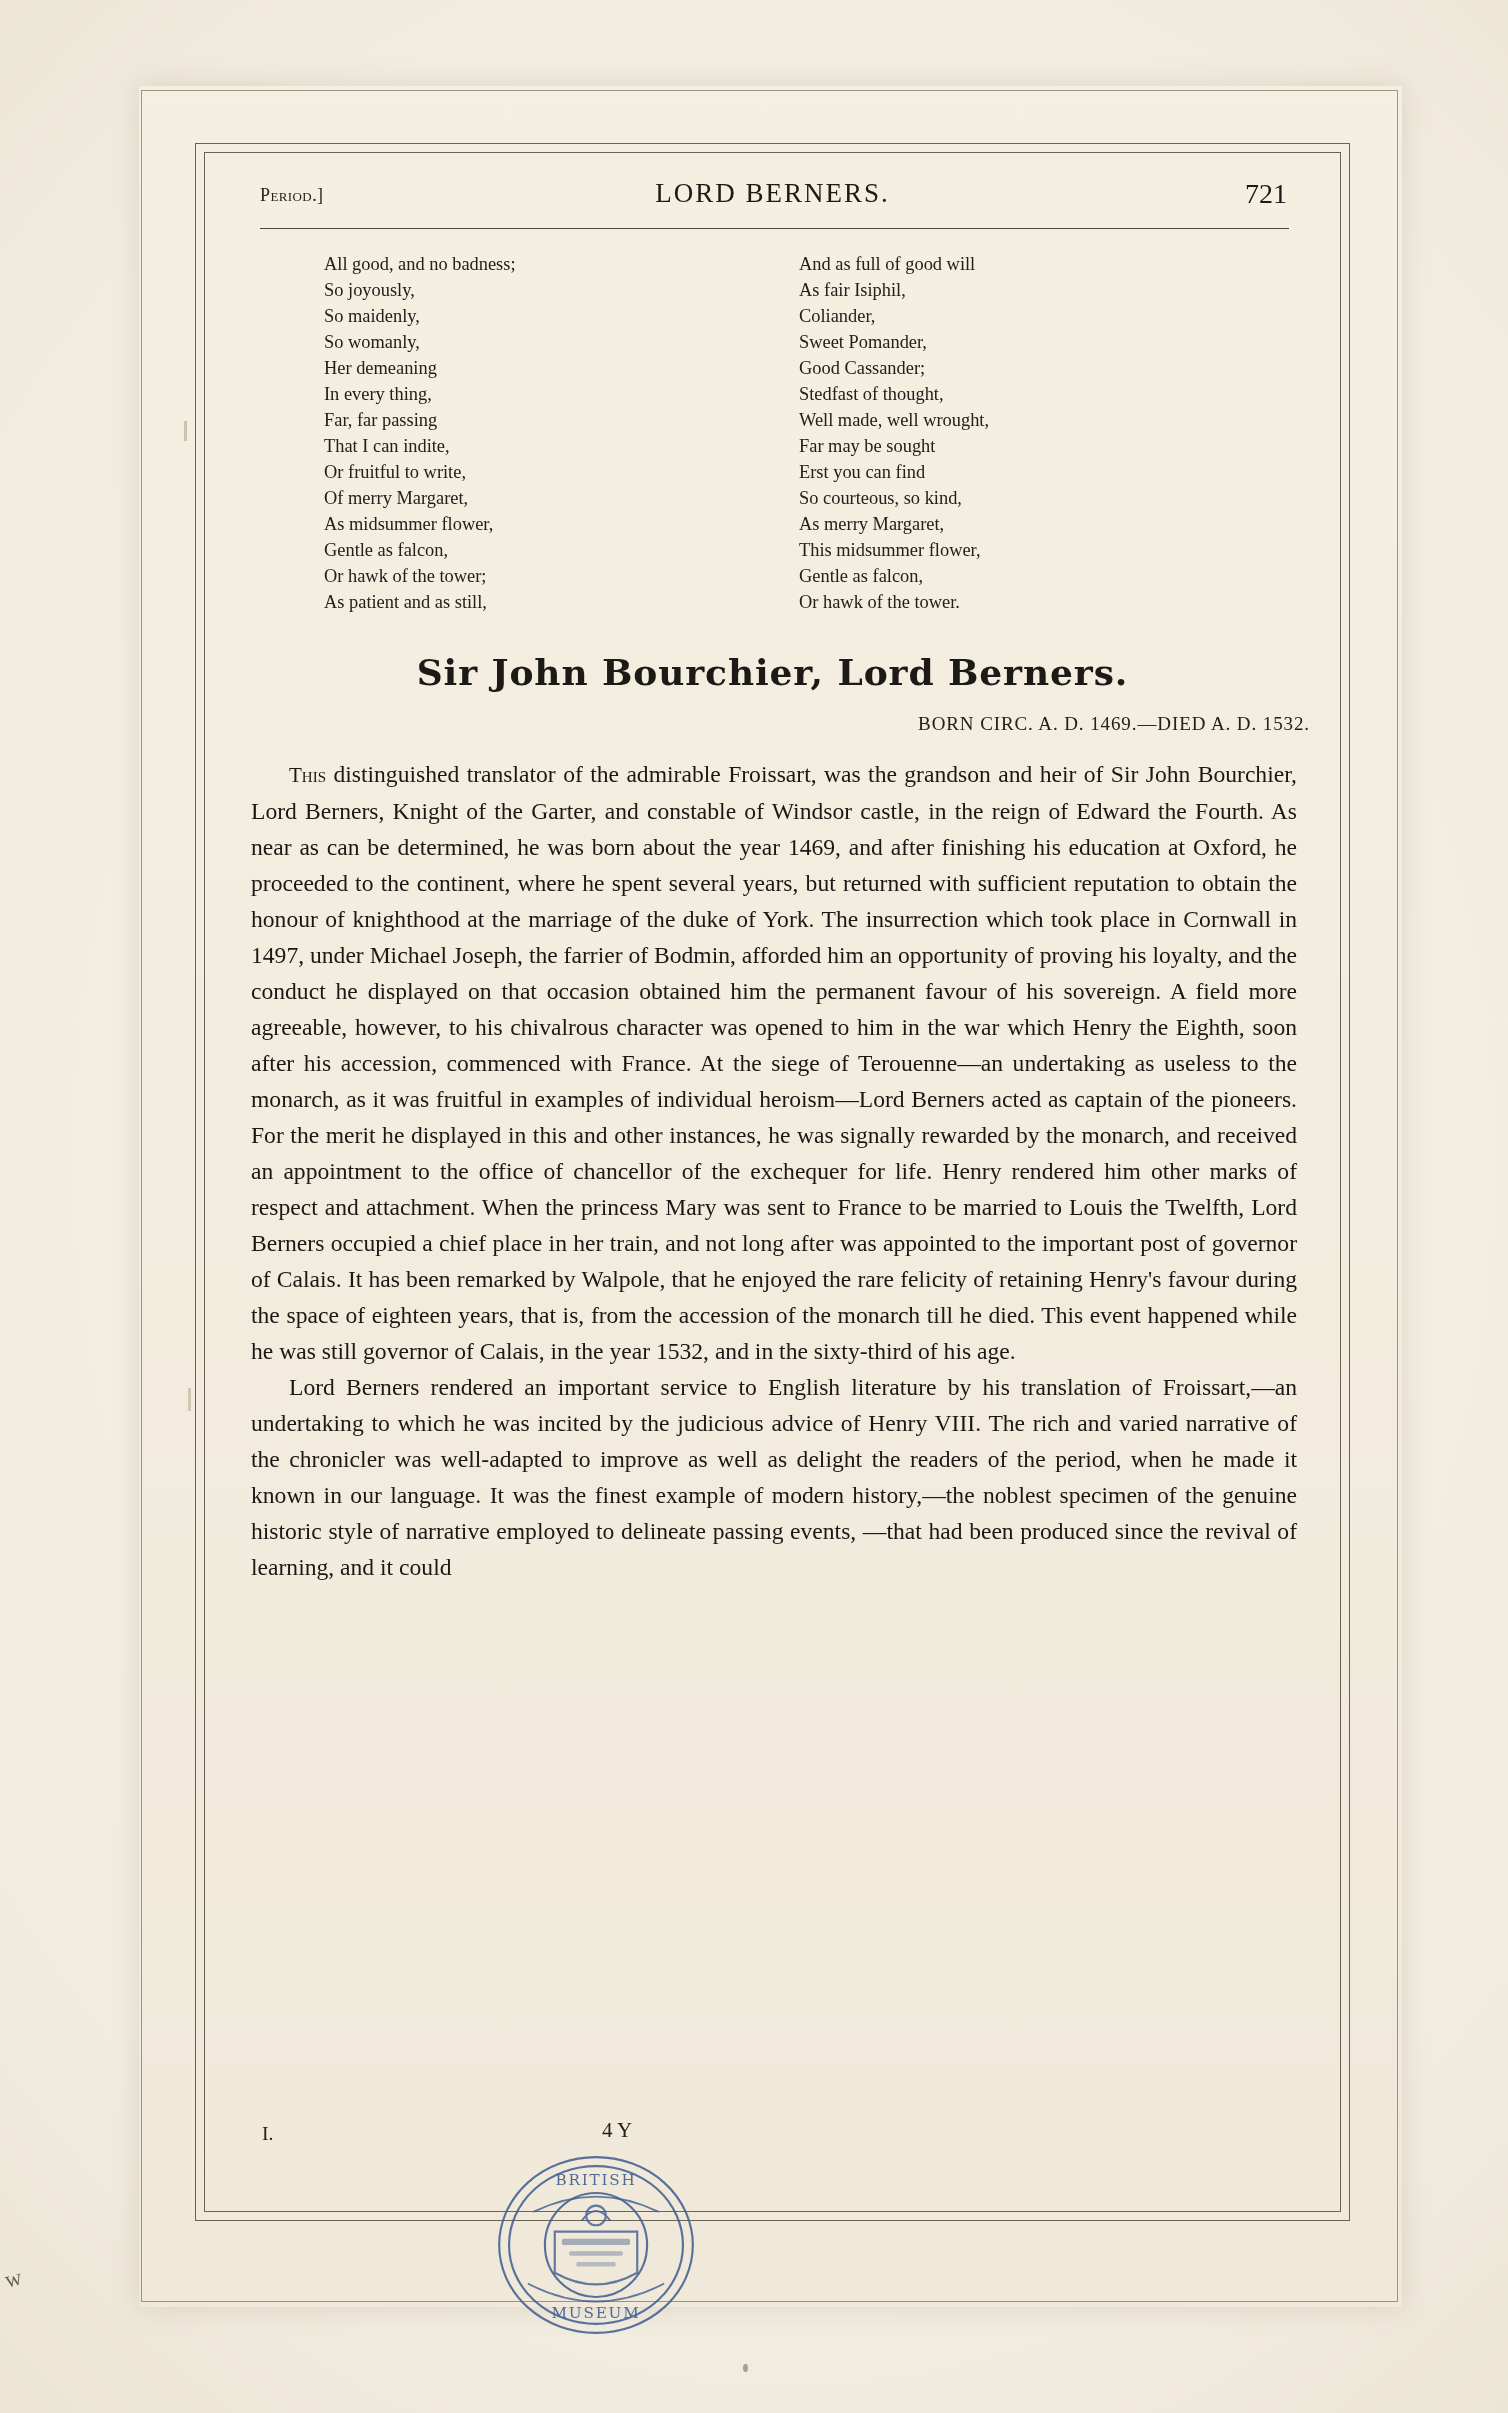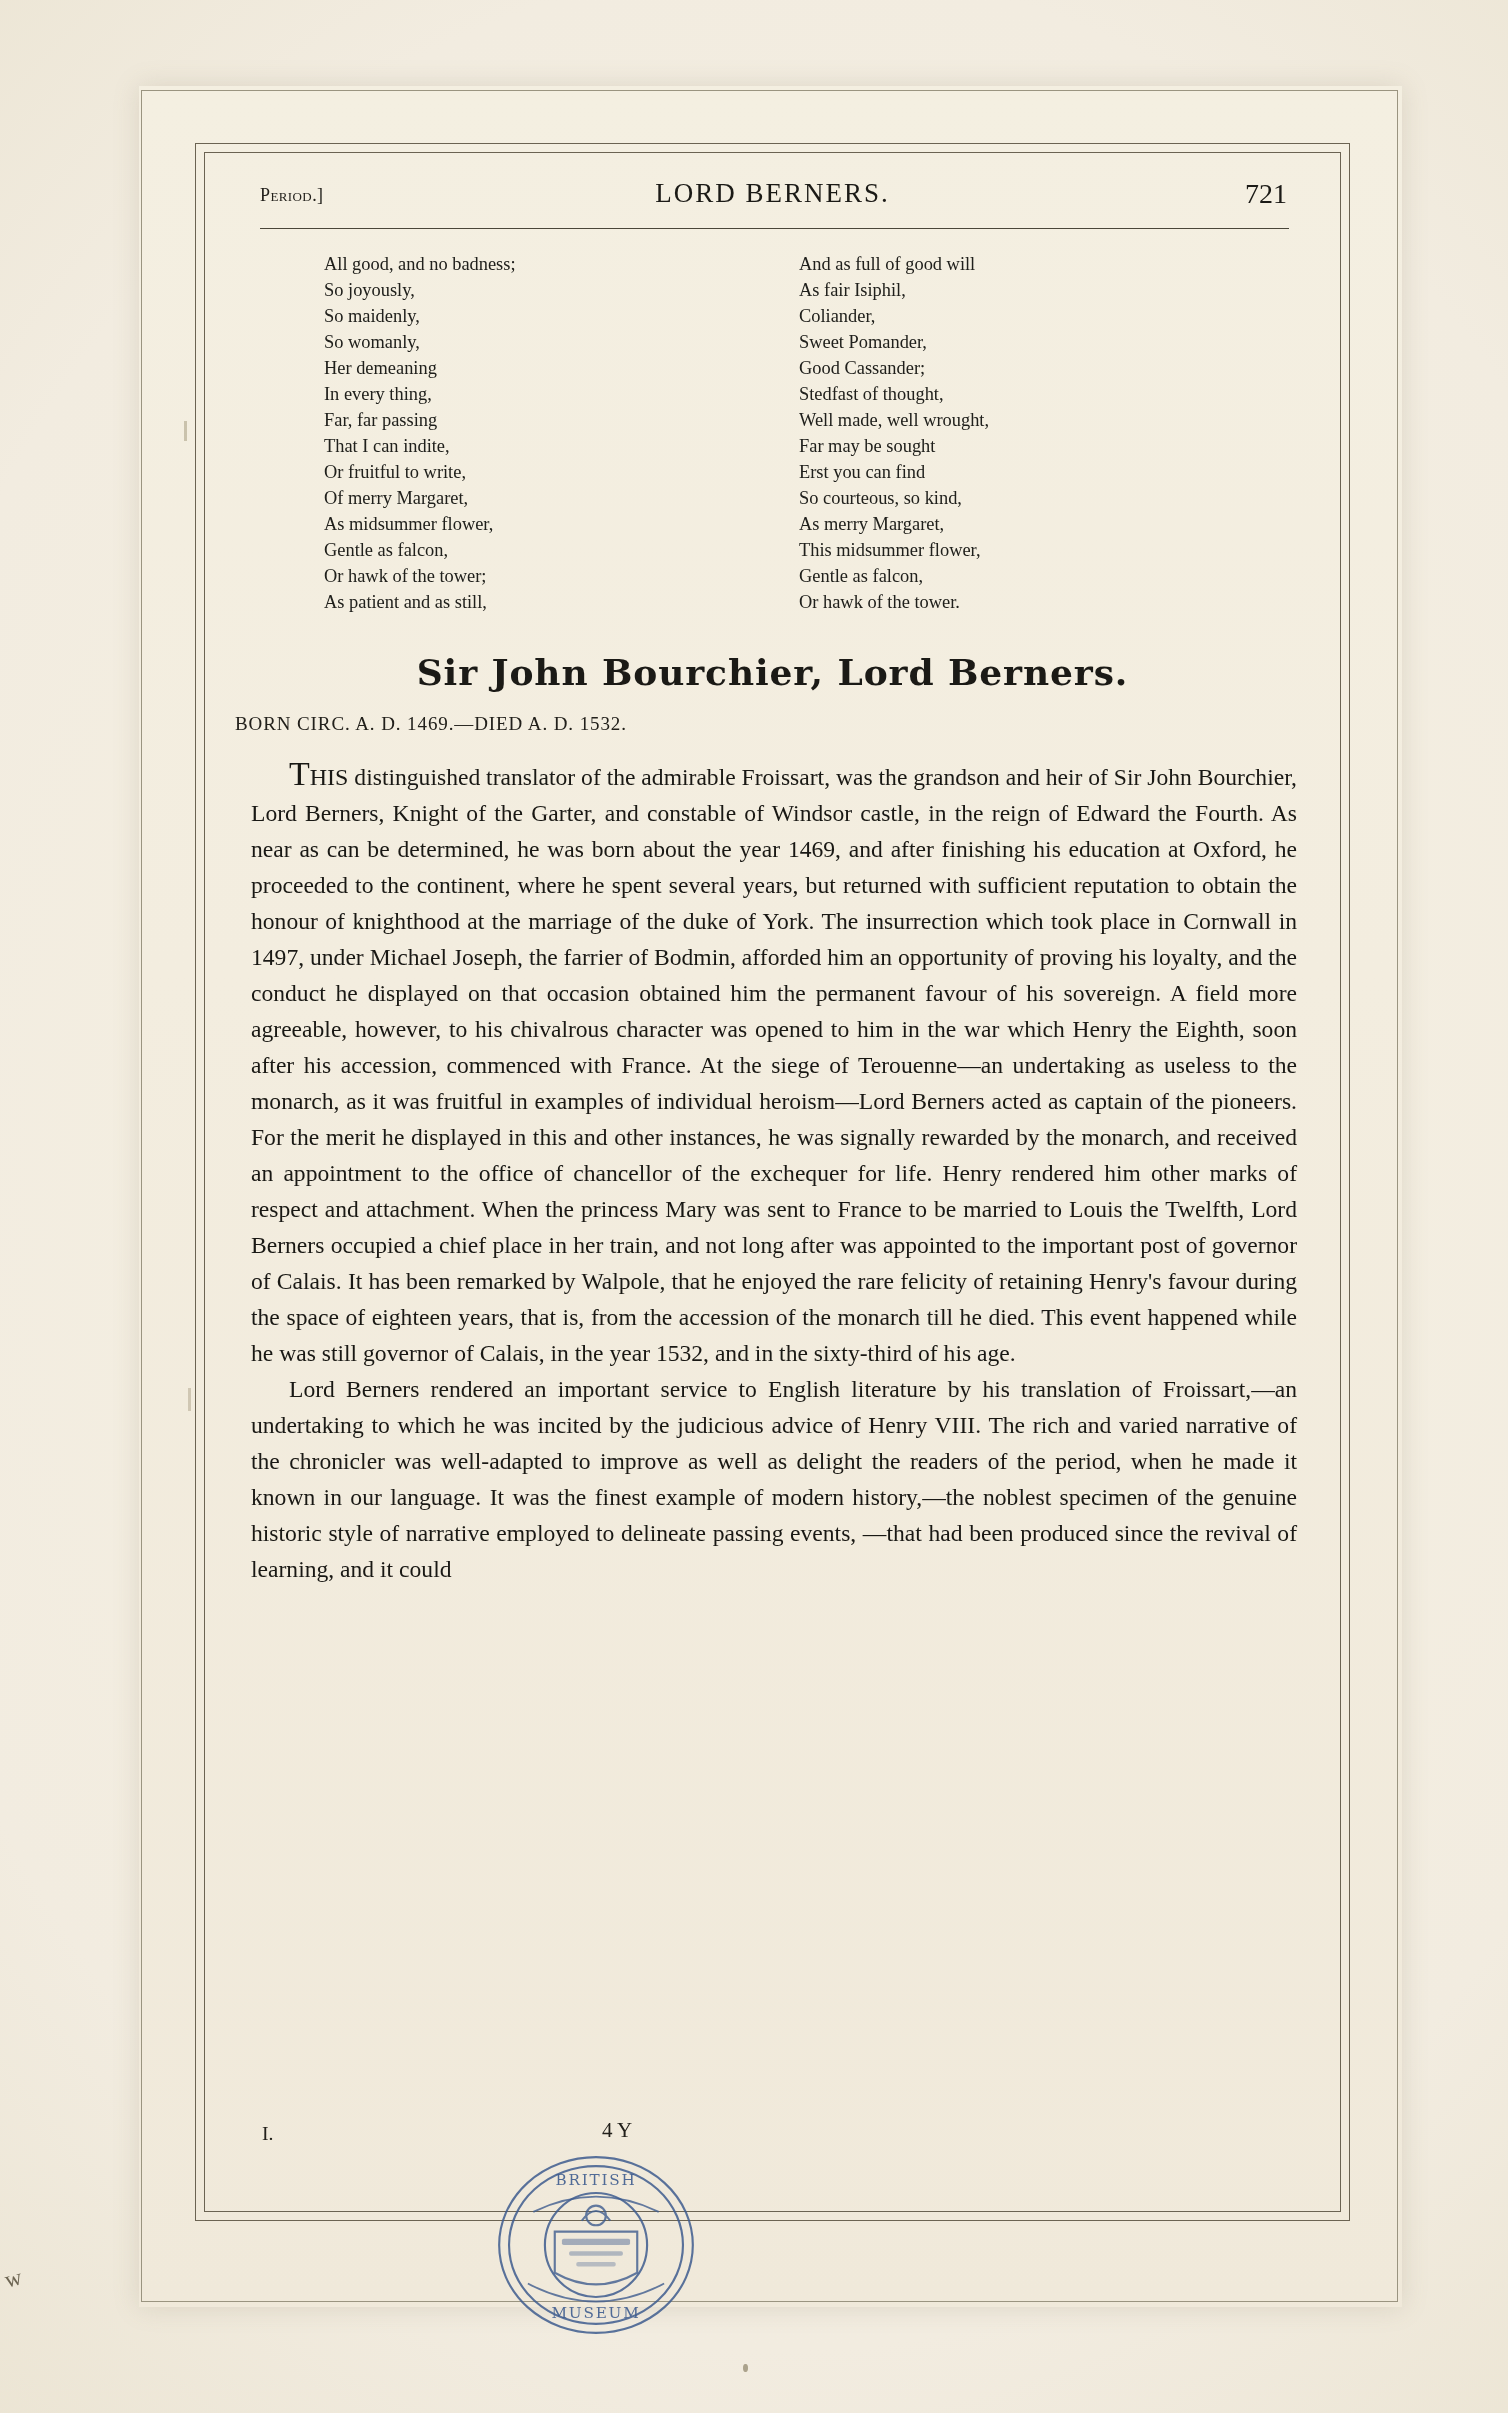--- a/index.html
+++ b/index.html
@@ -133,42 +133,42 @@
     font-weight: bold;
     font-size: 36px;
     letter-spacing: 0.9px;
     color: #1b1a16;
   }
   .dates {
     position: absolute;
     top: 537px;
     left: 0;
     width: 1075px;
-    text-align: left;
+    text-align: right;
     font-size: 19px;
     font-variant: small-caps;
     letter-spacing: 0.9px;
     color: #22201b;
   }
   
   .body-text {
     position: absolute;
     top: 580px;
     left: 16px;
     width: 1046px;
     font-size: 23.6px;
     line-height: 36px;
     text-align: justify;
     color: #191814;
   }
   .body-text p { margin: 0; }
   .body-text p + p { text-indent: 38px; }
   .dropword {
     font-variant: small-caps;
-    font-size: 34px;
+    font-size: 21px;
   }
   .first-indent { display: inline-block; width: 38px; }
   
   .foot {
     position: absolute;
     top: 1942px;
     left: 0;
     width: 1075px;
     height: 36px;
   }

